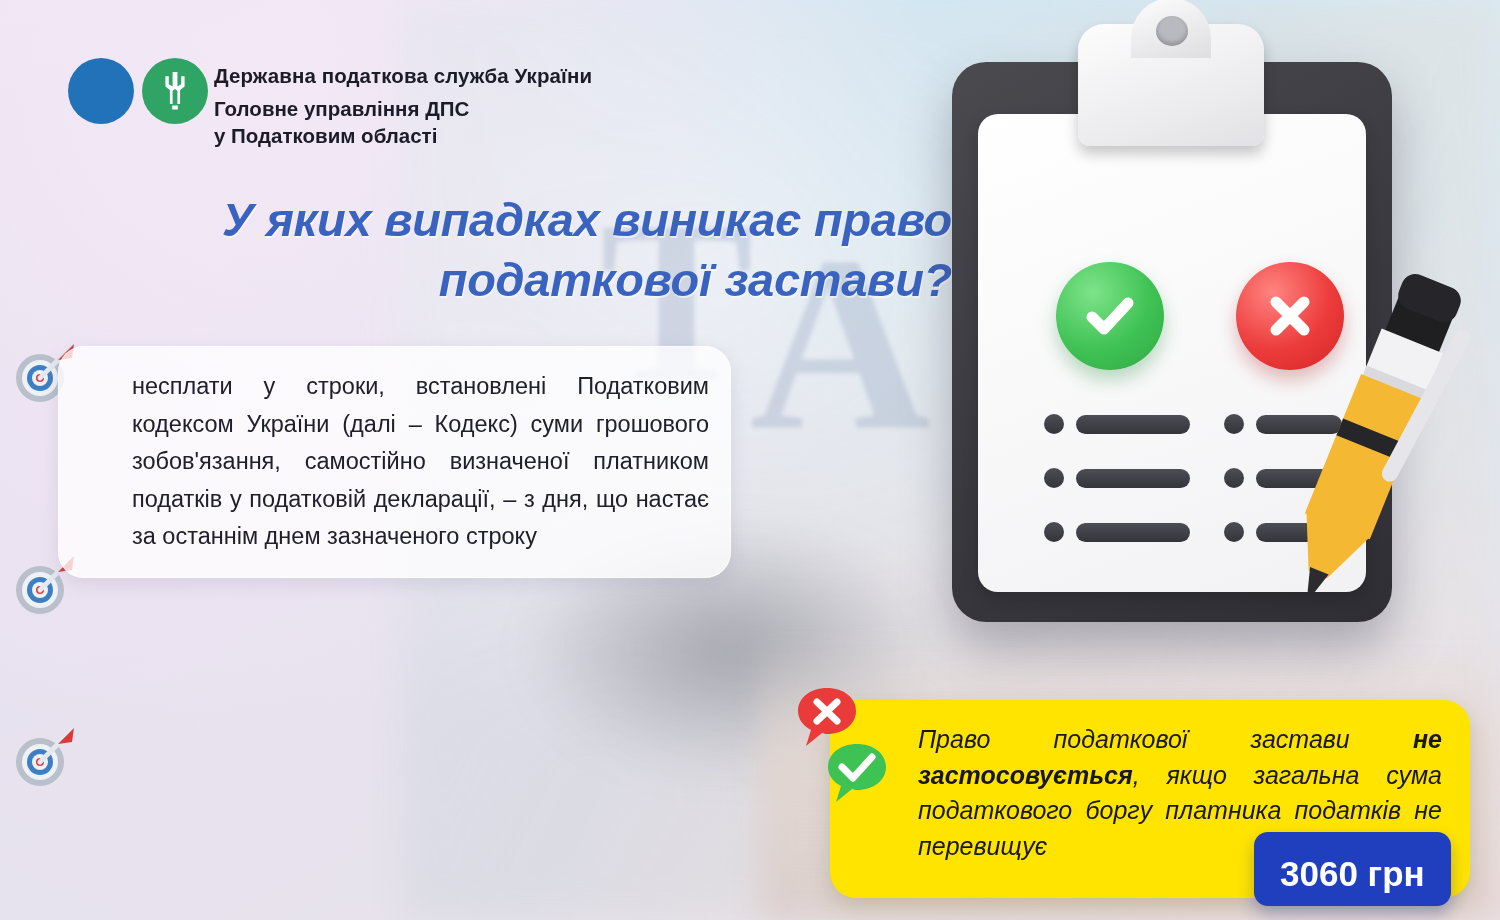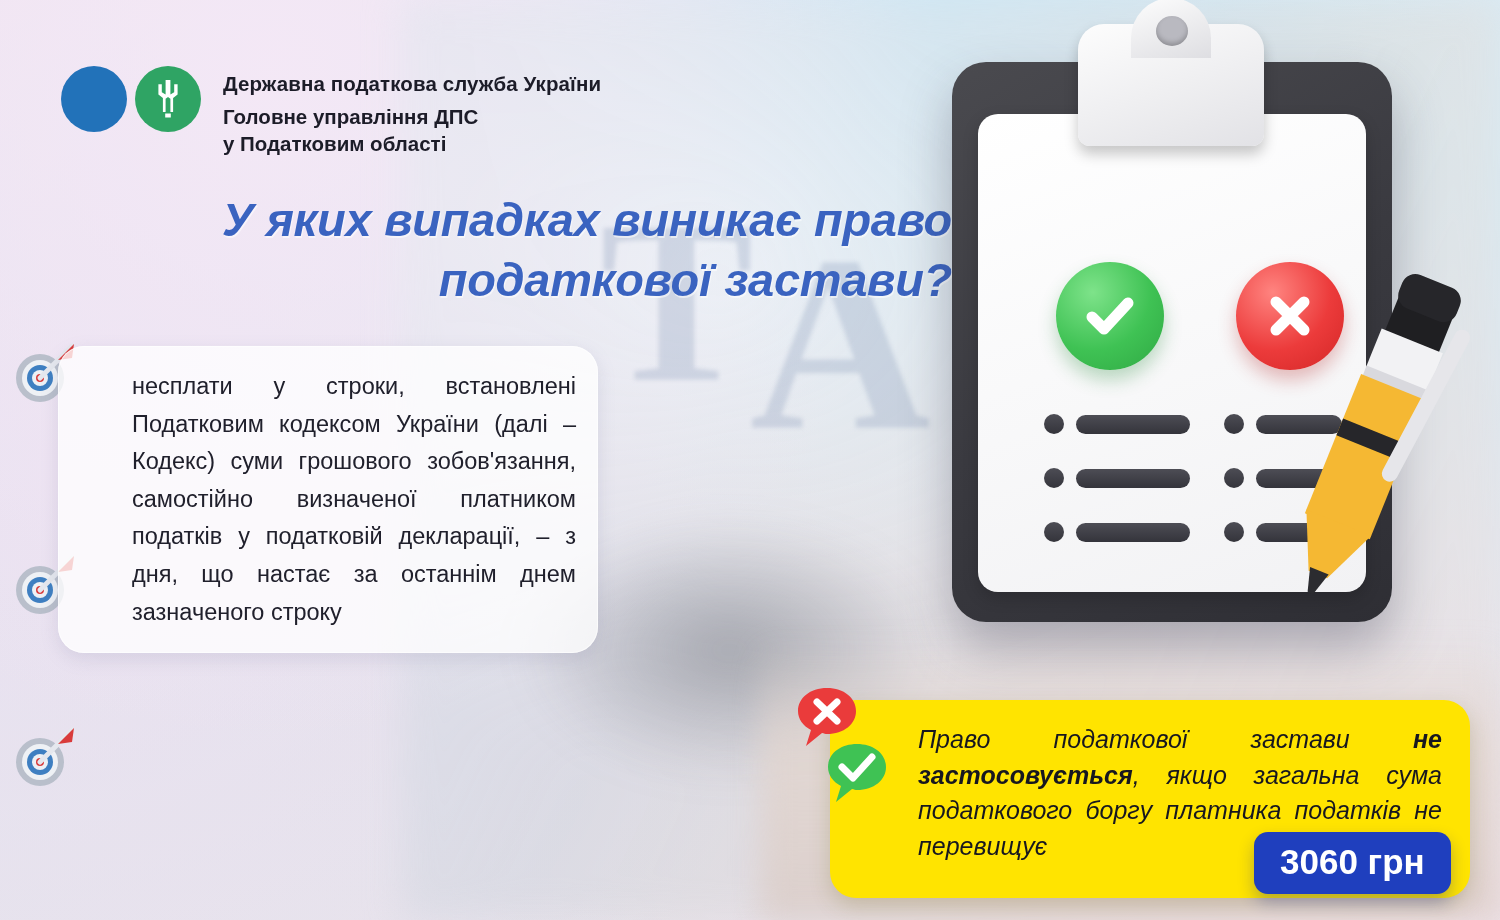--- a/index.html
+++ b/index.html
@@ -62,26 +62,24 @@
     position: absolute;
     left: 760px; top: 640px;
     width: 740px; height: 280px;
     background: linear-gradient(180deg, rgba(233,224,220,0.0) 0%, rgba(226,213,206,0.75) 40%, rgba(215,198,190,0.6) 100%);
     filter: blur(14px);
   }
 
   
   .header {
     position: absolute;
-    left: 61px;
+    left: 68px;
     top: 58px;
     display: flex;
     align-items: flex-start;
-    gap: 16px;
-    margin-top: 8px;
   }
   .logo-marks {
     display: flex;
     align-items: center;
     gap: 8px;
   }
   .logo-circle-blue {
     width: 66px; height: 66px;
     border-radius: 50%;
     background: #2272b9;
@@ -137,21 +135,21 @@
   }
 
   
   .card {
     position: absolute;
     left: 58px;
     border-radius: 26px;
     background: rgba(255,255,255,0.78);
     box-shadow: 0 6px 18px rgba(120,120,160,0.18), inset 0 0 0 1px rgba(255,255,255,0.6);
     padding: 22px 22px 22px 74px;
-    width: 540px;
+    width: 673px;
     box-sizing: border-box;
   }
   .card-text {
     font-size: 23.5px;
     line-height: 1.6;
     color: #20202c;
     text-align: justify;
     text-align-last: left;
   }
   #card1 { top: 346px; }
@@ -305,21 +303,21 @@
 
   .amount {
     position: absolute;
     left: 1254px;
     top: 832px;
     background: #1f3fbe;
     color: #ffffff;
     font-size: 35px;
     font-weight: 700;
     border-radius: 14px;
-    padding: 10px 26px 12px;
+    padding: 22px 26px 12px;
     box-shadow: 0 8px 16px rgba(20,40,140,0.3);
     white-space: nowrap;
   }
 </style>
 </head>
 <body>
 
 <div class="poster">
 
   <div class="bg-photo"></div>

